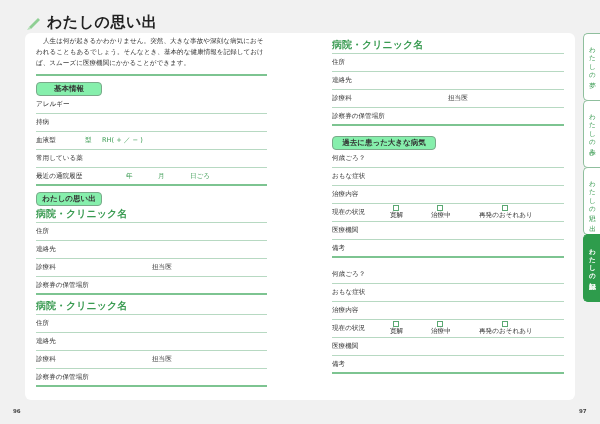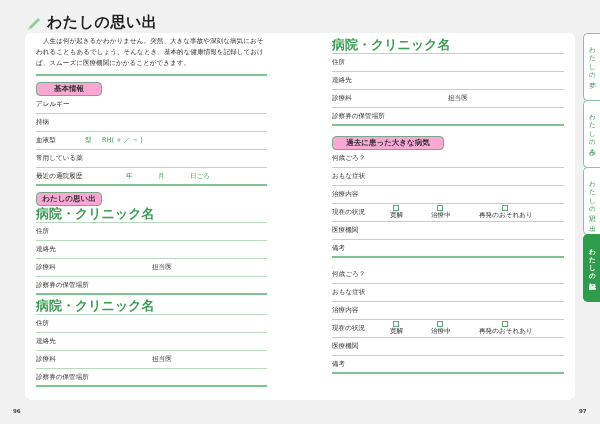--- a/index.html
+++ b/index.html
@@ -16,28 +16,28 @@
   .panel { position: absolute; left: 25px; top: 33px; width: 550px; height: 367px; background: #fff; border-radius: 6px; padding-left: 13px; }
 
   .col { position: absolute; top: 0; }
   .col-left { left: 11px; width: 231px; }
   .col-right { left: 307px; width: 232px; }
 
   .intro { font-size: 6.6px; line-height: 11px; color: #333; padding-top: 3px; padding-left: 0; }
   .intro p { text-indent: 7px; }
 
   .rule-thick { height: 2px; background: #7dc491; }
-  .section-tag { display: inline-block; border: 1px solid #7aa98a; border-radius: 4px; font-size: 7.5px; font-weight: bold; padding: 1px 0; width: 66px; text-align: center; color: #333; margin: 4px 0 0 0; background: #f9a8d4; }
-  .section-tag.wide { width: 112px; }
+  .section-tag { display: inline-block; border: 1px solid #7aa98a; border-radius: 4px; font-size: 7.5px; font-weight: bold; padding: 1px 0; width: 66px; text-align: center; color: #333; margin: 4px 0 0 0; background: #86efac; }
+  .section-tag.wide { width: 104px; }
 
   .row { height: 18px; border-bottom: 1px solid #b7d9c2; font-size: 6.6px; display: flex; align-items: center; color: #333; position: relative; }
   .row.last { border-bottom: 2px solid #7dc491; }
   .row .g { color: #3a9b52; position: absolute; font-size: 6.6px; }
   .row .right-label { position: absolute; left: 116px; }
-  .hosp { font-size: 13px; font-weight: bold; color: #3a9b52; height: 17px; display: flex; align-items: center; border-bottom: 1px solid #b7d9c2; }
+  .hosp { font-size: 10px; font-weight: bold; color: #3a9b52; height: 17px; display: flex; align-items: center; border-bottom: 1px solid #b7d9c2; }
   .cb { position: absolute; display: flex; align-items: center; flex-direction: column; }
   .cb .box { display: inline-block; width: 6px; height: 6px; border: 1px solid #5aa872; margin-right: 1px; }
 
   .page-num { position: absolute; font-size: 5.5px; font-weight: bold; color: #444; top: 408px; }
 
   .tabs { position: absolute; left: 583px; top: 33px; width: 17px; }
   .tab { width: 17px; border: 1px solid #8fbf9d; border-right: none; border-radius: 5px 0 0 5px; background: #fff; display: flex; justify-content: center; padding-top: 8px; margin-bottom: -1px; }
   .tab .vt { writing-mode: vertical-rl; font-size: 6.6px; color: #3a9b52; letter-spacing: 1px; }
   .tab.active { background: #2e9c4c; border-color: #2e9c4c; }
   .tab.active .vt { color: #fff; font-weight: bold; }

